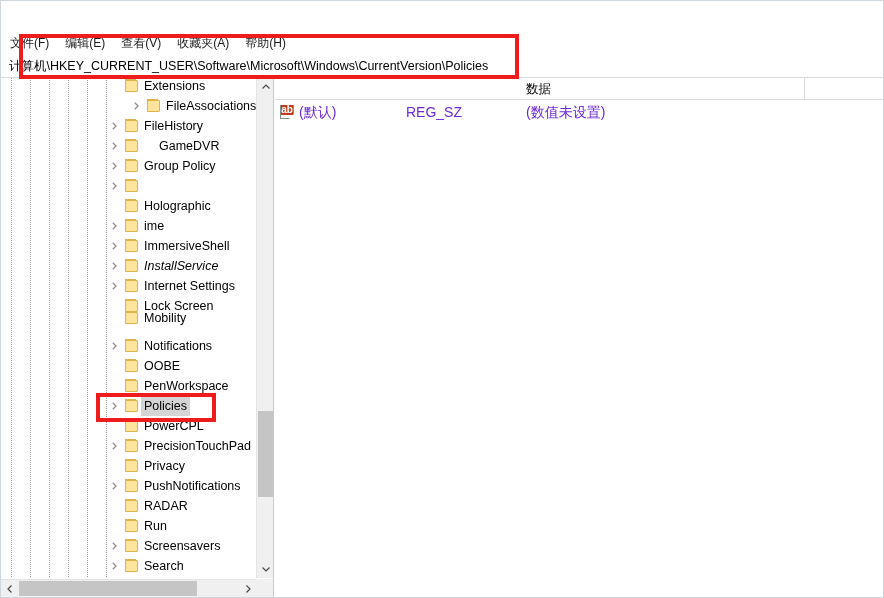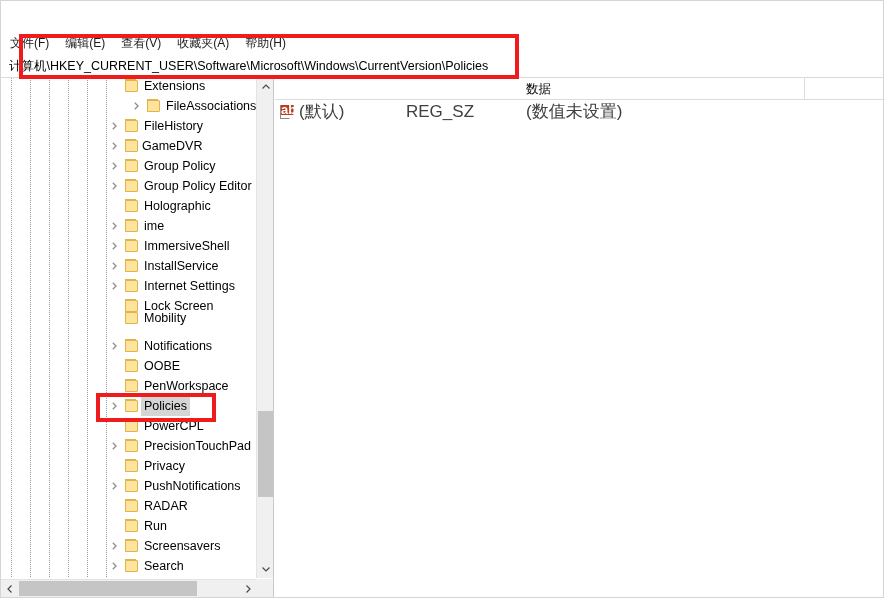--- a/index.html
+++ b/index.html
@@ -240,35 +240,35 @@
     overflow: hidden;
   }
   .value-row {
     position: absolute; left: 0;
     height: 22px;
     width: 608px;
     display: block;
   }
   .value-cell {
     position: absolute; top: 0; height: 22px;
-    font-size: 17px; color: #404040;
+    font-size: 14px; color: #6d28d9;
     line-height: 22px;
   }
   .ab-icon {
     position: absolute; left: 5px; top: 4px;
     width: 14px; height: 14px;
     background: #ffffff;
     border: 1px solid #8a8a8a;
   }
   .ab-icon .ab-text {
     position: absolute; left: 0; top: -1px;
     width: 12px; height: 10px;
     background: #c03a1d;
     color: #ffffff;
-    font-size: 13px;
+    font-size: 10px;
     font-weight: bold;
     line-height: 10px;
     text-align: center;
     font-family: "Liberation Sans", sans-serif;
   }
   .ab-icon .fold {
     position: absolute; right: -1px; bottom: -1px;
     width: 0; height: 0;
     border-left: 5px solid transparent;
     border-bottom: 5px solid #ffffff;
@@ -347,21 +347,21 @@
             <div class="tree-row" style="position: absolute; left: 0px; top: 58px; width: 256px;">
               <div class="twisty" style="left: 105px;">
                 <svg width="5" height="8" viewBox="0 0 5 8">
                   <polyline points="0.8,0.8 4,4 0.8,7.2" fill="none" stroke="#8d8d8d" stroke-width="1.3"></polyline>
                 </svg>
               </div>
               <div class="folder" style="left: 124px; top: 3px;">
                 <div class="tab"></div>
                 <div class="body"></div>
               </div>
-              <div class="tree-label" style="left: 141px; text-align: center;">GameDVR</div>
+              <div class="tree-label" style="left: 158px; text-align: center;">GameDVR</div>
             </div>
             <div class="tree-row" style="position: absolute; left: 0px; top: 78px; width: 256px; text-align: center;">
               <div class="twisty" style="left: 105px;">
                 <svg width="5" height="8" viewBox="0 0 5 8">
                   <polyline points="0.8,0.8 4,4 0.8,7.2" fill="none" stroke="#8d8d8d" stroke-width="1.3"></polyline>
                 </svg>
               </div>
               <div class="folder" style="left: 124px; top: 3px;">
                 <div class="tab"></div>
                 <div class="body"></div>
@@ -371,21 +371,20 @@
             <div class="tree-row" style="position: absolute; left: 0px; top: 98px; width: 256px;">
               <div class="twisty" style="left: 105px;">
                 <svg width="5" height="8" viewBox="0 0 5 8">
                   <polyline points="0.8,0.8 4,4 0.8,7.2" fill="none" stroke="#8d8d8d" stroke-width="1.3"></polyline>
                 </svg>
               </div>
               <div class="folder" style="left: 124px; top: 3px;">
                 <div class="tab"></div>
                 <div class="body"></div>
               </div>
-              <div class="tree-label" style="left: 143px;">Group Policy Editor</div>
             </div>
             <div class="tree-row" style="position: absolute; left: 0px; top: 118px; width: 256px;">
               <div class="folder" style="left: 124px; top: 3px;">
                 <div class="tab"></div>
                 <div class="body"></div>
               </div>
               <div class="tree-label" style="left: 143px;">Holographic</div>
             </div>
             <div class="tree-row" style="position: absolute; left: 0px; top: 138px; width: 256px;">
               <div class="twisty" style="left: 105px;">
@@ -414,21 +413,21 @@
             <div class="tree-row" style="position: absolute; left: 0px; top: 178px; width: 256px;">
               <div class="twisty" style="left: 105px;">
                 <svg width="5" height="8" viewBox="0 0 5 8">
                   <polyline points="0.8,0.8 4,4 0.8,7.2" fill="none" stroke="#8d8d8d" stroke-width="1.3"></polyline>
                 </svg>
               </div>
               <div class="folder" style="left: 124px; top: 3px;">
                 <div class="tab"></div>
                 <div class="body"></div>
               </div>
-              <div class="tree-label" style="left: 143px;">InstallService</div>
+              <div class="tree-label" style="left: 143px; font-style: italic;">InstallService</div>
             </div>
             <div class="tree-row" style="position: absolute; left: 0px; top: 198px; width: 256px;">
               <div class="twisty" style="left: 105px;">
                 <svg width="5" height="8" viewBox="0 0 5 8">
                   <polyline points="0.8,0.8 4,4 0.8,7.2" fill="none" stroke="#8d8d8d" stroke-width="1.3"></polyline>
                 </svg>
               </div>
               <div class="folder" style="left: 124px; top: 3px;">
                 <div class="tab"></div>
                 <div class="body"></div>

